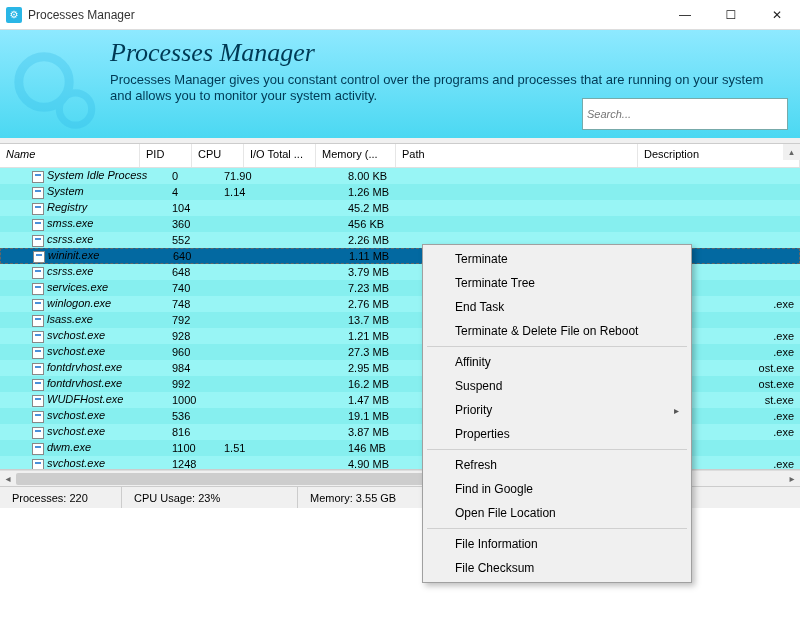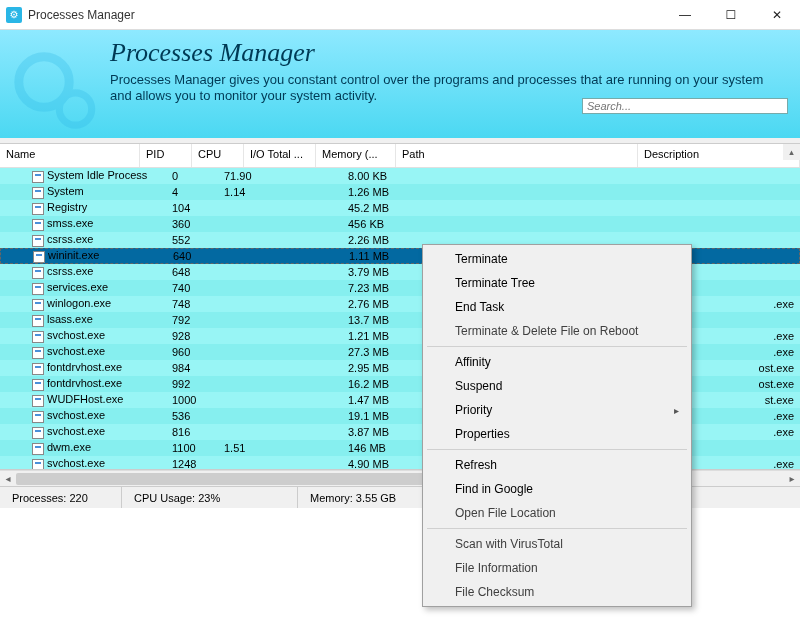--- a/index.html
+++ b/index.html
@@ -5,27 +5,27 @@
 * { box-sizing: border-box; margin: 0; padding: 0; }
 body { font-family: "Segoe UI", Tahoma, sans-serif; font-size: 12px; background: #fff; width: 800px; height: 622px; overflow: hidden; position: relative; }
 .titlebar { height: 30px; background: #fff; display: flex; align-items: center; padding-left: 6px; border-bottom: 1px solid #ddd; }
 .titlebar .icon { width: 16px; height: 16px; background: #2ab6e6; border-radius: 2px; margin-right: 6px; display: inline-flex; align-items: center; justify-content: center; color: #fff; font-size: 10px; }
 .titlebar .title { flex: 1; font-size: 12px; color: #333; }
 .winbtn { width: 46px; height: 30px; display: flex; align-items: center; justify-content: center; font-size: 12px; color: #222; cursor: pointer; }
 .banner { height: 108px; background: linear-gradient(180deg, #8ee9ff 0%, #4bd8f2 100%); padding: 8px 16px 8px 110px; position: relative; overflow: hidden; }
 .banner .gear-bg { position: absolute; left: 8px; top: 16px; width: 90px; height: 90px; opacity: .28; }
 .banner h1 { font-family: "Georgia", serif; font-style: italic; font-weight: normal; font-size: 26px; color: #003a55; margin-bottom: 4px; }
 .banner p { font-size: 13px; color: #003a55; line-height: 1.25; }
-.banner .search { position: absolute; right: 12px; bottom: 24px; width: 206px; height: 16px; }
+.banner .search { position: absolute; right: 12px; bottom: 8px; width: 206px; height: 32px; }
 .banner .search input { width: 100%; height: 100%; padding: 2px 4px; font-size: 11px; font-style: italic; color: #888; border: 1px solid #7aa; }
 .separator { height: 6px; background: #f0f0f0; border-bottom: 1px solid #ccc; }
 .table-wrap { position: relative; height: 326px; overflow: hidden; border-bottom: 1px solid #ccc; }
 .columns { display: flex; height: 24px; background: #fff; border-bottom: 1px solid #e0e0e0; }
 .col-h { padding: 4px 6px; border-right: 1px solid #e6e6e6; font-size: 11px; color: #000; overflow: hidden; white-space: nowrap; text-overflow: ellipsis; cursor: pointer; }
-.col-name { width: 140px; }
+.col-name { width: 140px; font-style: italic; }
 .col-pid { width: 52px; }
 .col-cpu { width: 52px; }
 .col-io { width: 72px; }
 .col-mem { width: 80px; }
 .col-desc { width: 162px; }
 .col-path { flex: 1; }
 .rows { overflow-y: scroll; height: 302px; background: #98f5f5; }
 .row { display: flex; height: 16px; font-size: 11px; align-items: center; padding-left: 26px; }
 .row.alt { background: #86efef; }
 .row.sel { background: #0369a1; border: 1px dashed #666; height: 16px; }
@@ -33,21 +33,21 @@
 .proc-icon { width: 12px; height: 12px; display: inline-block; vertical-align: middle; margin-right: 3px; border: 1px solid #888; background: #fff; position: relative; }
 .proc-icon::after { content: ""; position: absolute; left: 2px; top: 2px; width: 6px; height: 2px; background: #4a90d9; }
 .hscrollbar { height: 16px; background: #f0f0f0; border-top: 1px solid #ddd; display: flex; align-items: center; }
 .hscrollbar .arrow { width: 16px; height: 16px; display: flex; align-items: center; justify-content: center; color: #666; font-size: 10px; cursor: pointer; }
 .hscrollbar .track { flex: 1; height: 16px; position: relative; }
 .hscrollbar .thumb { position: absolute; left: 0; top: 2px; height: 12px; background: #cdcdcd; border-radius: 2px; }
 .statusbar { height: 22px; display: flex; align-items: center; background: #f0f0f0; border-top: 1px solid #ccc; font-size: 11px; }
 .status-cell { padding: 0 12px; border-right: 1px solid #ccc; height: 100%; display: flex; align-items: center; text-align: center; }
 .ctx { position: absolute; left: 422px; top: 244px; width: 270px; background: #f0f0f0; border: 1px solid #a0a0a0; box-shadow: 3px 3px 6px rgba(0,0,0,.25); padding: 2px; z-index: 100; }
 .ctx-item { padding: 5px 28px 5px 30px; font-size: 12px; color: #000; cursor: pointer; position: relative; }
-.ctx-item.disabled { color: #404040; cursor: default; }
+.ctx-item.disabled { color: #000000; cursor: default; }
 .ctx-sep { height: 1px; background: #d0d0d0; margin: 3px 2px; }
 .ctx-item .sub { position: absolute; right: 10px; top: 7px; font-size: 10px; color: #555; }
 .vscrollbar-top { position: absolute; right: 0; top: 0; width: 17px; height: 16px; background: #f0f0f0; display: flex; align-items: center; justify-content: center; font-size: 9px; color: #666; }
 </style>
 </head>
 <body>
 
 <div class="titlebar">
   <span class="icon">⚙</span>
   <span class="title">Processes Manager</span>
@@ -278,16 +278,15 @@
     <div class="ctx-sep"></div>
     <div class="ctx-item">Affinity</div>
     <div class="ctx-item">Suspend</div>
     <div class="ctx-item">Priority<span class="sub">▸</span></div>
     <div class="ctx-item">Properties</div>
     <div class="ctx-sep"></div>
     <div class="ctx-item">Refresh</div>
     <div class="ctx-item">Find in Google</div>
     <div class="ctx-item disabled">Open File Location</div>
     <div class="ctx-sep"></div>
-    <div class="ctx-item disabled">Scan with VirusTotal</div>
     <div class="ctx-item disabled">File Information</div>
     <div class="ctx-item disabled">File Checksum</div>
   </div>
 
 </body></html>

